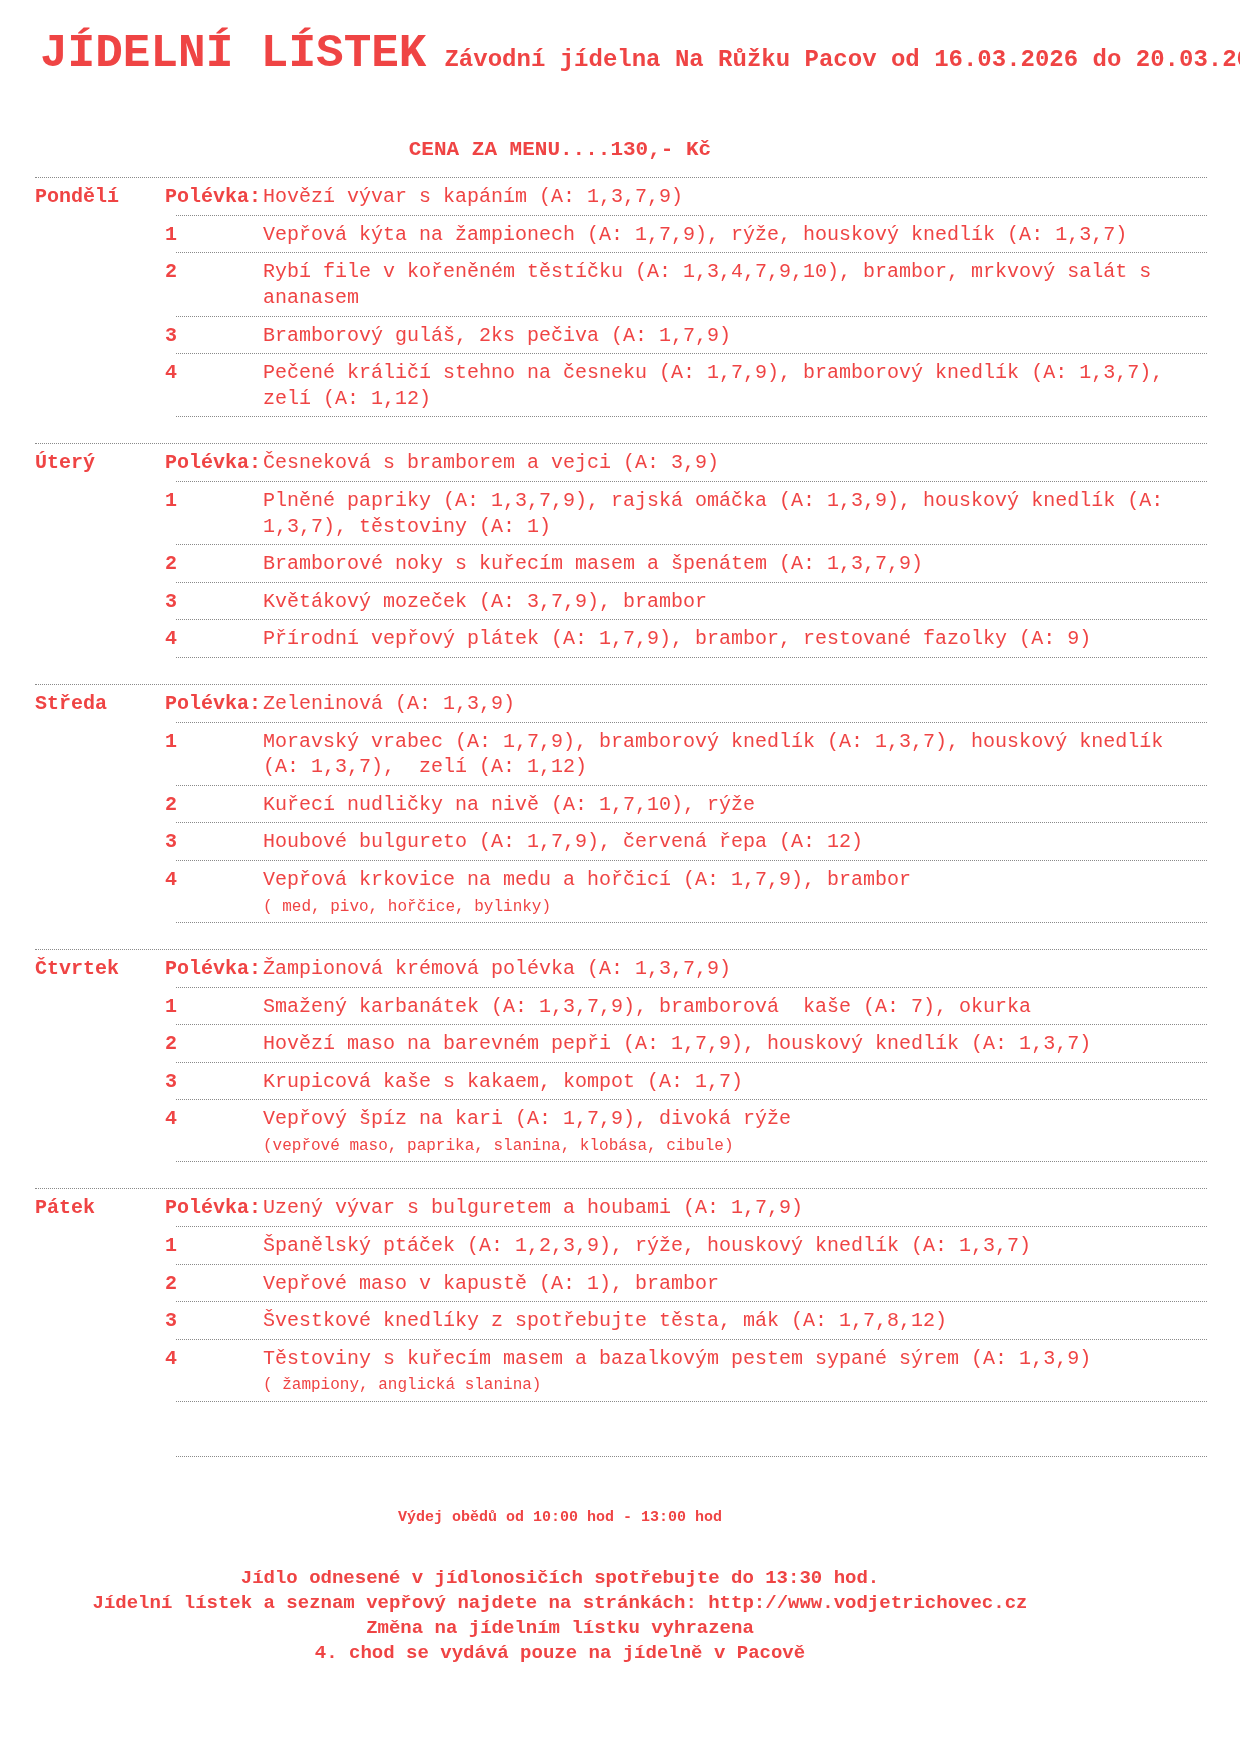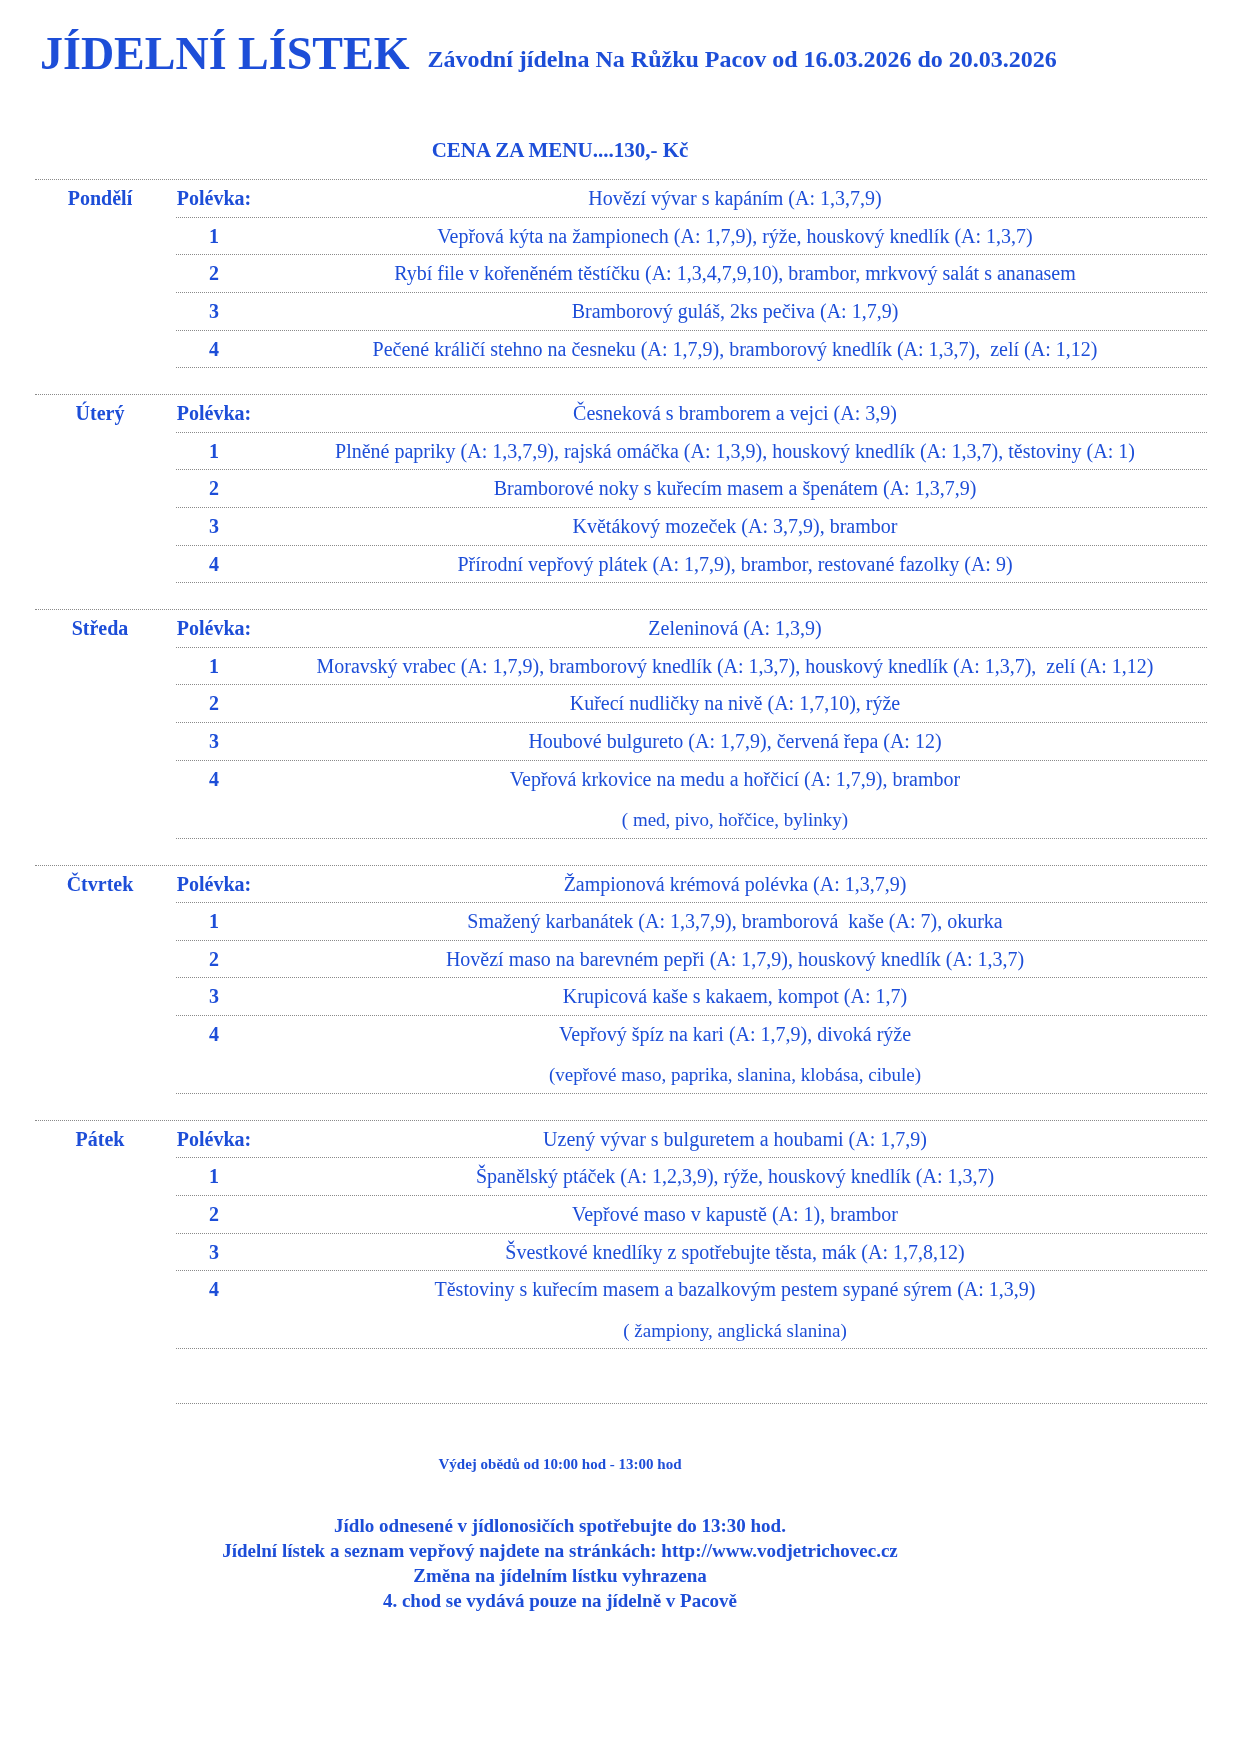--- a/index.html
+++ b/index.html
@@ -1,36 +1,36 @@
 <!DOCTYPE html>
 <html><head>
 <meta charset="utf-8">
 <style>
   html,body { margin:0; padding:0; background:#fff; }
   .page {
-    width:1240px; height:1754px; background:#ffffff; color:#1d4ed8;
-    font-family:Liberation Serif, serif; position:relative; overflow:hidden;
+    width:1240px; height:1754px; background:#ffffff; color:#ef4444;
+    font-family:Liberation Mono, monospace; position:relative; overflow:hidden;
   }
   .header { padding:30px 40px 0 40px; display:flex; align-items:flex-start; }
   .title { font-size:46px; font-weight:bold; line-height:1.05; letter-spacing:0; white-space:nowrap; }
   .subtitle { font-size:24px; font-weight:bold; margin-left:18px; margin-top:16px; white-space:nowrap; }
 
   .price-line {
     width:1060px; margin-left:30px; margin-top:60px;
     text-align:center; font-weight:bold; font-size:21px;
   }
 
-  .menu { margin:16px 33px 0 35px; font-size:20px; line-height:1.28;text-align:center; }
+  .menu { margin:16px 33px 0 35px; font-size:20px; line-height:1.28; }
   .sep { border-top:1px dotted #8a8a8a; height:0; }
   .sep.inner { margin-left:141px; }
   .row { display:grid; grid-template-columns:130px 98px 1fr; align-items:start; padding:6px 0 5px 0; }
   .day-name { font-weight:bold; }
   .row-label { font-weight:bold; }
   .row-text { white-space:pre-wrap; }
-  .note { font-size:19px; margin-top:16px; white-space:pre-wrap; }
+  .note { font-size:16px; margin-top:4px; white-space:pre-wrap; }
   .day-gap { height:26px; }
 
   .footer-sep { border-top:1px dotted #8a8a8a; margin:28px 33px 0 176px; }
   .serving { width:1060px; margin-left:30px; margin-top:52px; text-align:center; font-weight:bold; font-size:15px; }
   .footer-notes { width:1060px; margin-left:30px; margin-top:40px; text-align:center; font-weight:bold; font-size:19px; line-height:1.32; }
 </style>
 </head>
 <body>
 
 <div class="page">

